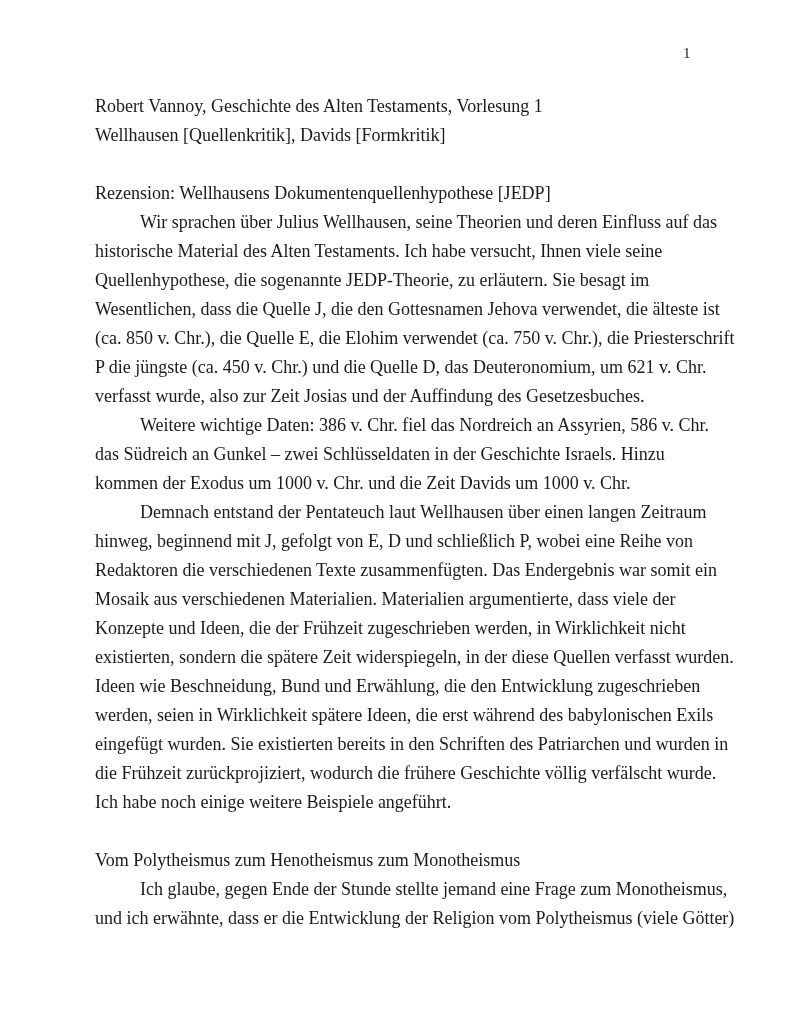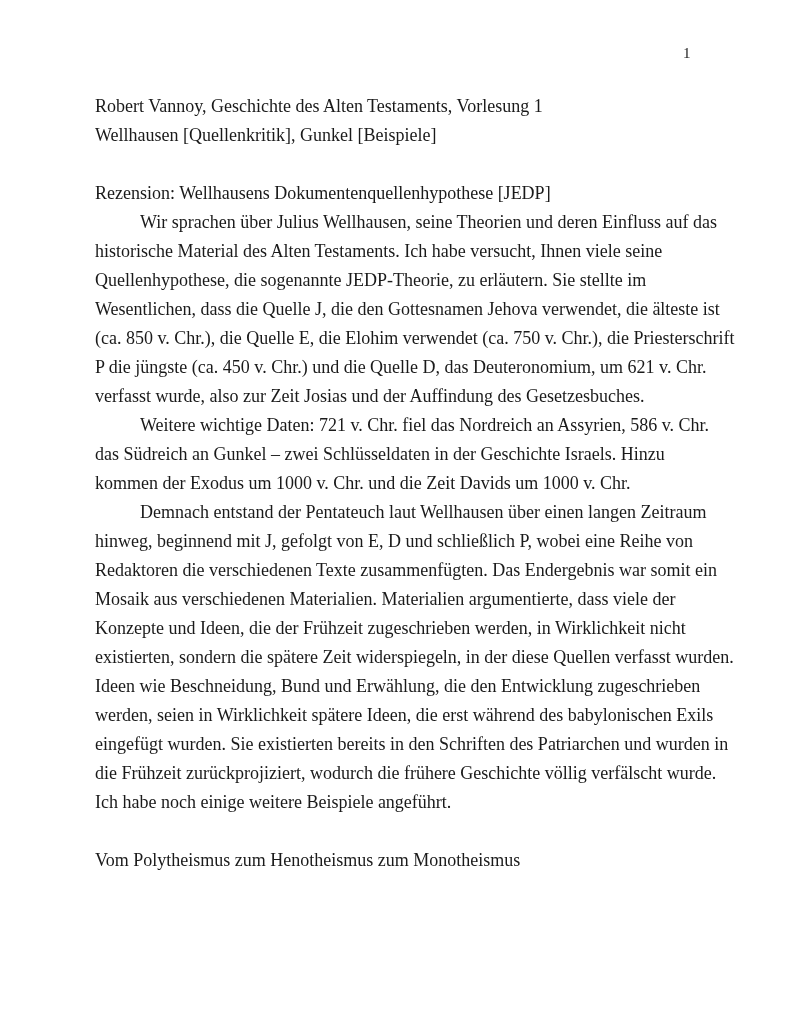--- a/index.html
+++ b/index.html
@@ -45,38 +45,38 @@
 </head>
 <body>
 
 <div class="page">
 
   <div class="page-number">1</div>
 
   <div class="content">
 
     <div class="line">Robert Vannoy, Geschichte des Alten Testaments, Vorlesung 1</div>
-    <div class="line">Wellhausen [Quellenkritik], Gunkel [Beispiele]</div>
+    <div class="line">Wellhausen [Quellenkritik], Davids [Formkritik]</div>
 
     <div class="spacer"></div>
 
     <div class="line">Rezension: Wellhausens Dokumentenquellenhypothese [JEDP]</div>
 
     <div>
       <div class="line indent">Wir sprachen über Julius Wellhausen, seine Theorien und deren Einfluss auf das</div>
       <div class="line">historische Material des Alten Testaments. Ich habe versucht, Ihnen viele seine</div>
-      <div class="line">Quellenhypothese, die sogenannte JEDP-Theorie, zu erläutern. Sie stellte im</div>
+      <div class="line">Quellenhypothese, die sogenannte JEDP-Theorie, zu erläutern. Sie besagt im</div>
       <div class="line">Wesentlichen, dass die Quelle J, die den Gottesnamen Jehova verwendet, die älteste ist</div>
       <div class="line">(ca. 850 v. Chr.), die Quelle E, die Elohim verwendet (ca. 750 v. Chr.), die Priesterschrift</div>
       <div class="line">P die jüngste (ca. 450 v. Chr.) und die Quelle D, das Deuteronomium, um 621 v. Chr.</div>
       <div class="line">verfasst wurde, also zur Zeit Josias und der Auffindung des Gesetzesbuches.</div>
     </div>
 
     <div>
-      <div class="line indent">Weitere wichtige Daten: 721 v. Chr. fiel das Nordreich an Assyrien, 586 v. Chr.</div>
+      <div class="line indent">Weitere wichtige Daten: 386 v. Chr. fiel das Nordreich an Assyrien, 586 v. Chr.</div>
       <div class="line">das Südreich an Gunkel – zwei Schlüsseldaten in der Geschichte Israels. Hinzu</div>
       <div class="line">kommen der Exodus um 1000 v. Chr. und die Zeit Davids um 1000 v. Chr.</div>
     </div>
 
     <div>
       <div class="line indent">Demnach entstand der Pentateuch laut Wellhausen über einen langen Zeitraum</div>
       <div class="line">hinweg, beginnend mit J, gefolgt von E, D und schließlich P, wobei eine Reihe von</div>
       <div class="line">Redaktoren die verschiedenen Texte zusammenfügten. Das Endergebnis war somit ein</div>
       <div class="line">Mosaik aus verschiedenen Materialien. Materialien argumentierte, dass viele der</div>
       <div class="line">Konzepte und Ideen, die der Frühzeit zugeschrieben werden, in Wirklichkeit nicht</div>
@@ -85,15 +85,19 @@
       <div class="line">werden, seien in Wirklichkeit spätere Ideen, die erst während des babylonischen Exils</div>
       <div class="line">eingefügt wurden. Sie existierten bereits in den Schriften des Patriarchen und wurden in</div>
       <div class="line">die Frühzeit zurückprojiziert, wodurch die frühere Geschichte völlig verfälscht wurde.</div>
       <div class="line">Ich habe noch einige weitere Beispiele angeführt.</div>
     </div>
 
     <div class="spacer"></div>
 
     <div class="line">Vom Polytheismus zum Henotheismus zum Monotheismus</div>
 
+    <div>
+      <div class="line indent">Ich glaube, gegen Ende der Stunde stellte jemand eine Frage zum Monotheismus,</div>
+      <div class="line">und ich erwähnte, dass er die Entwicklung der Religion vom Polytheismus (viele Götter)</div>
+    </div>
 
   </div>
 </div>
 
 </body></html>

